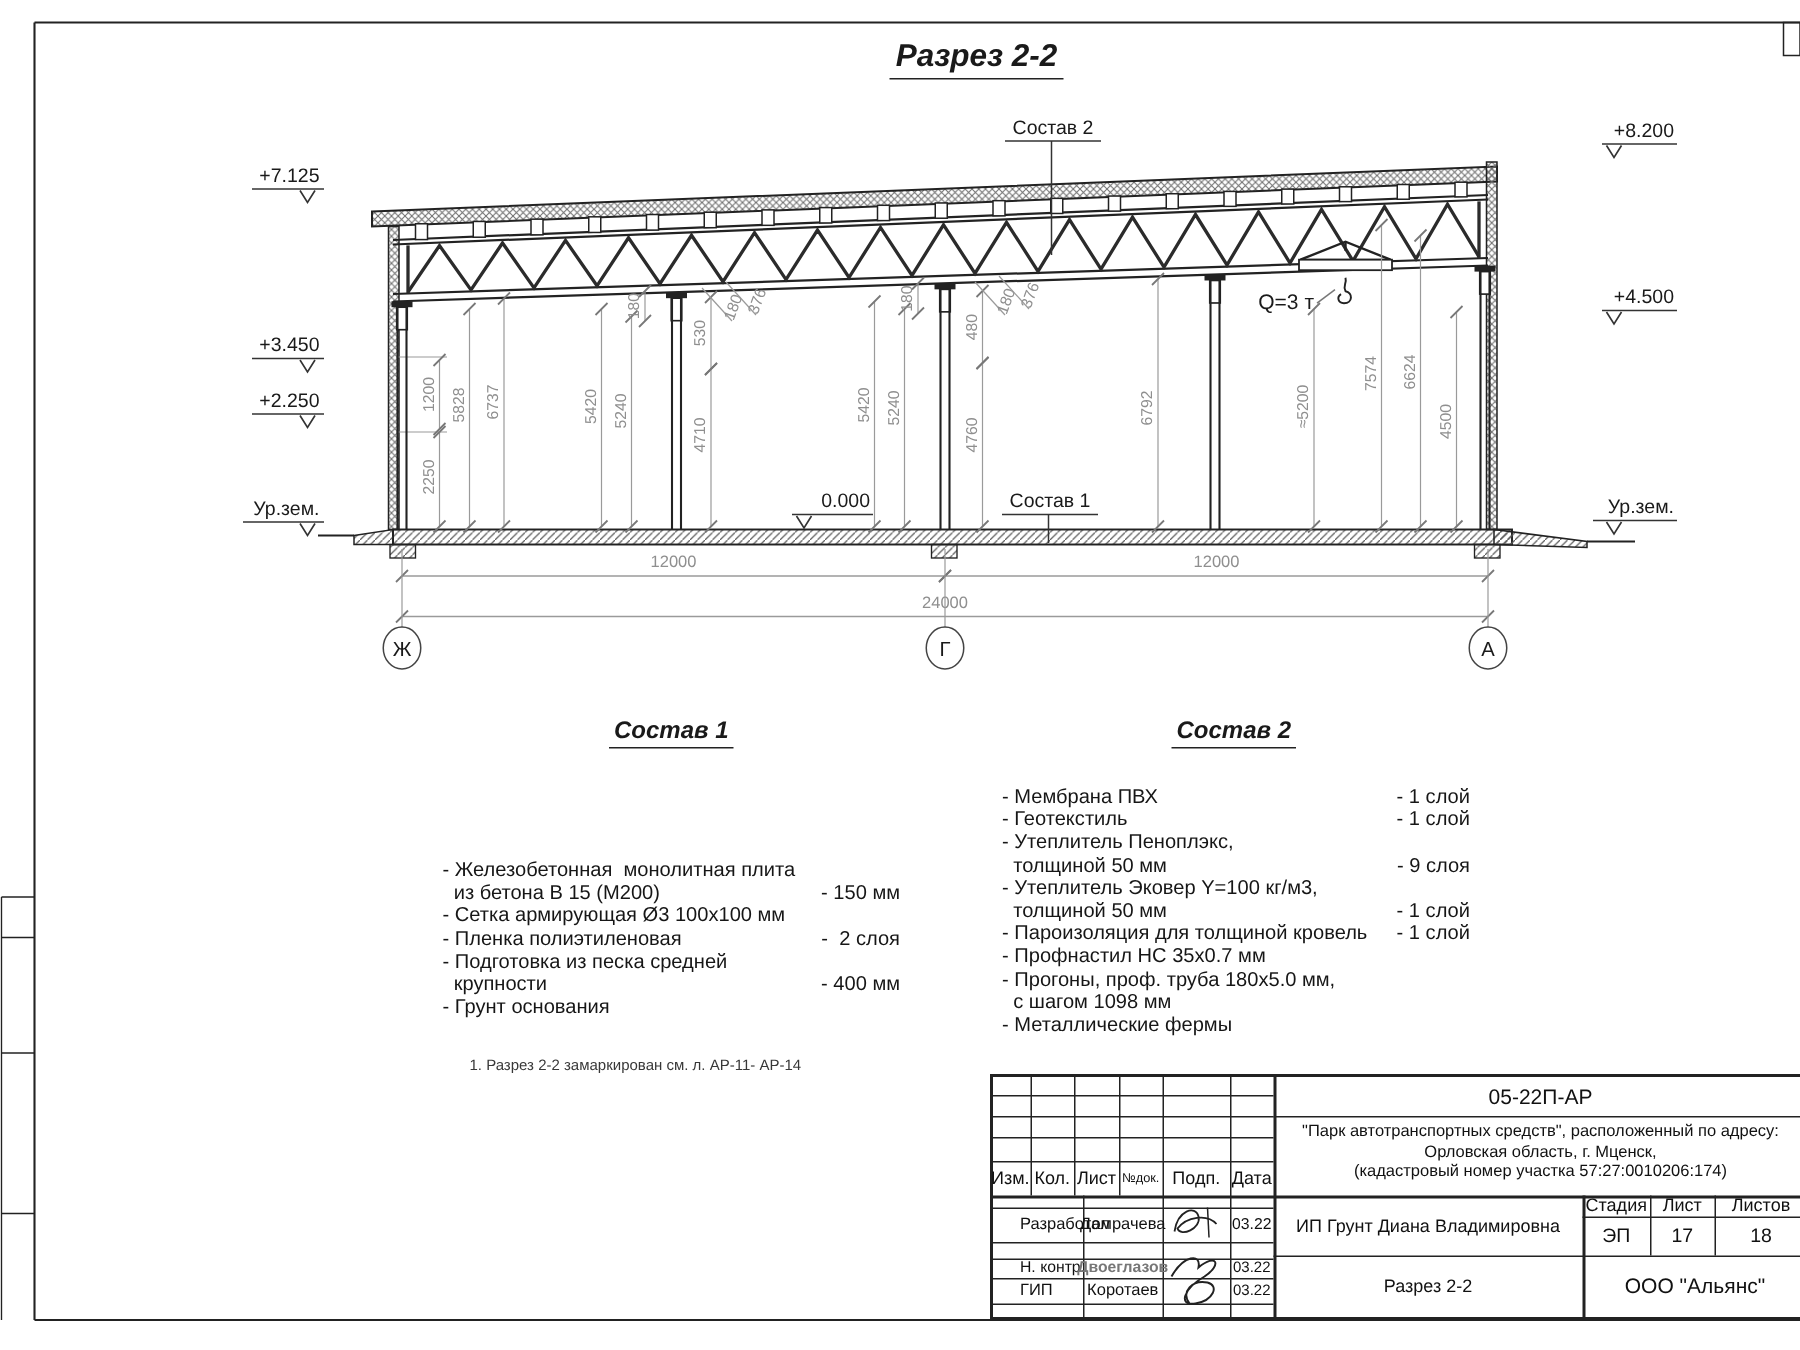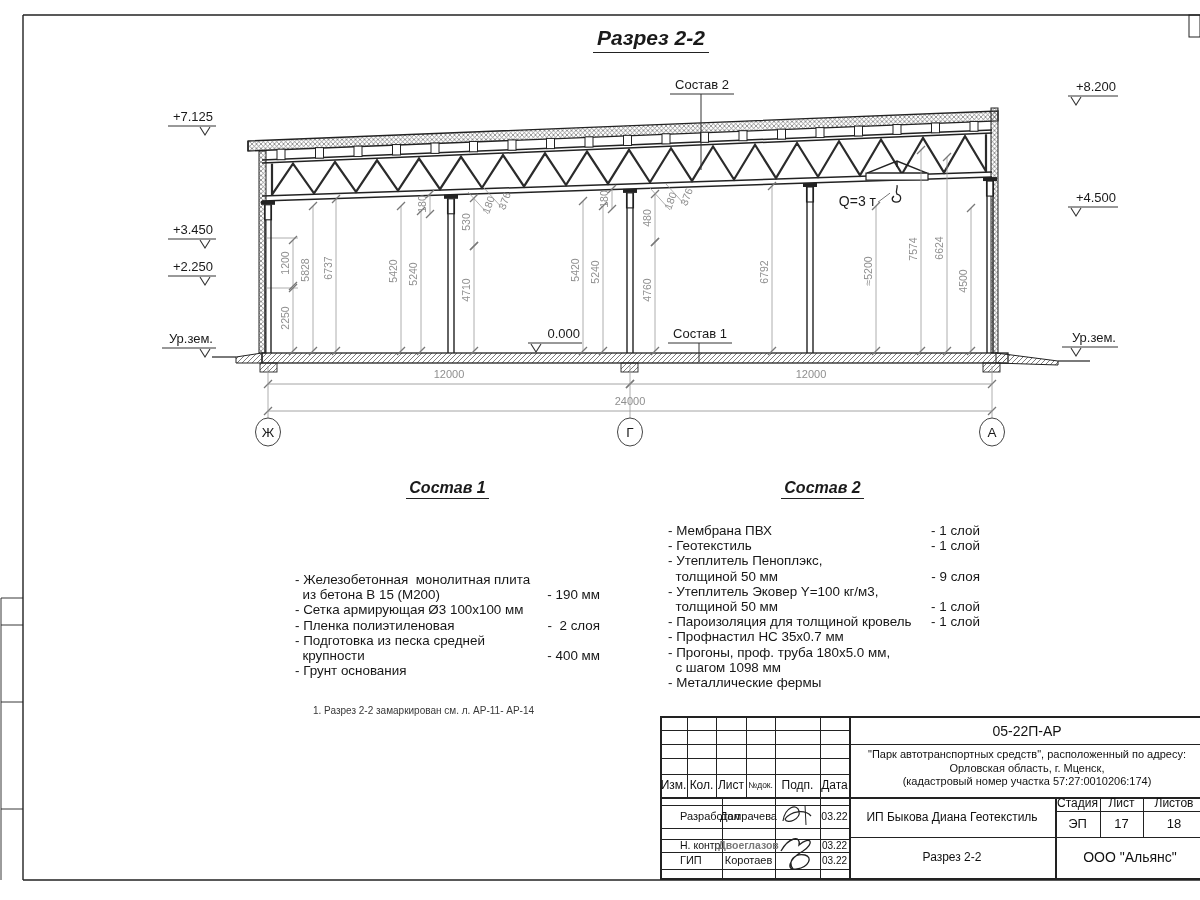--- a/index.html
+++ b/index.html
@@ -280,21 +280,21 @@
   <span>Состав 1</span>
 </div>
 <div class="comp-list" style="left:295px;top:536px;width:305px;margin-top:36px;">
 
 <div class="comp-row">
     <span class="t">- Железобетонная  монолитная плита</span>
     <span class="v"></span>
   </div>
     <div class="comp-row">
     <span class="t">  из бетона В 15 (М200)</span>
-    <span class="v">- 190 мм</span>
+    <span class="v">- 150 мм</span>
   </div>
     <div class="comp-row">
     <span class="t">- Сетка армирующая Ø3 100х100 мм</span>
     <span class="v"></span>
   </div>
     <div class="comp-row">
     <span class="t">- Пленка полиэтиленовая</span>
     <span class="v">-  2 слоя</span>
   </div>
     <div class="comp-row">
@@ -421,21 +421,21 @@
   <svg class="abs" style="left:115px;top:83px;" width="45" height="79">
     <path d="M8,22 C10,8 22,4 24,12 C26,20 12,26 10,20 C16,12 30,10 36,17" fill="none" stroke="#222" stroke-width="1.2"></path>
     <line x1="30" y1="6" x2="31" y2="26" stroke="#222" stroke-width="1"></line>
     <path d="M6,52 C14,38 26,36 24,46 C36,36 40,44 28,52 C14,60 10,72 22,70 C34,68 38,58 30,56 C20,54 12,62 18,70" fill="none" stroke="#222" stroke-width="1.3"></path>
   </svg>
 
   <div class="tb-cell" style="left:189px;top:2px;width:356px;height:26px;font-size:14px;">05-22П-АР</div>
   <div class="tb-cell" style="left:192px;top:31px;width:350px;height:15px;font-size:11px;">"Парк автотранспортных средств",  расположенный по адресу:</div>
   <div class="tb-cell" style="left:192px;top:45px;width:350px;height:14px;font-size:11px;">Орловская область, г. Мценск,</div>
   <div class="tb-cell" style="left:192px;top:58px;width:350px;height:15px;font-size:11px;">(кадастровый номер участка 57:27:0010206:174)</div>
-  <div class="tb-cell" style="left:189px;top:83px;width:206px;height:38px;font-size:12px;">ИП Быкова Диана Геотекстиль</div>
+  <div class="tb-cell" style="left:189px;top:83px;width:206px;height:38px;font-size:12px;">ИП Грунт Диана Владимировна</div>
   <div class="tb-cell" style="left:189px;top:121px;width:206px;height:41px;font-size:12px;">Разрез 2-2</div>
   <div class="tb-cell" style="left:395px;top:81px;width:45px;height:14px;">Стадия</div>
   <div class="tb-cell" style="left:440px;top:81px;width:43px;height:14px;">Лист</div>
   <div class="tb-cell" style="left:483px;top:81px;width:62px;height:14px;">Листов</div>
   <div class="tb-cell" style="left:395px;top:95px;width:45px;height:26px;font-size:13px;">ЭП</div>
   <div class="tb-cell" style="left:440px;top:95px;width:43px;height:26px;font-size:13px;">17</div>
   <div class="tb-cell" style="left:483px;top:95px;width:62px;height:26px;font-size:13px;">18</div>
   <div class="tb-cell" style="left:395px;top:121px;width:150px;height:41px;font-size:14px;">ООО "Альянс"</div>
 </div>
 

